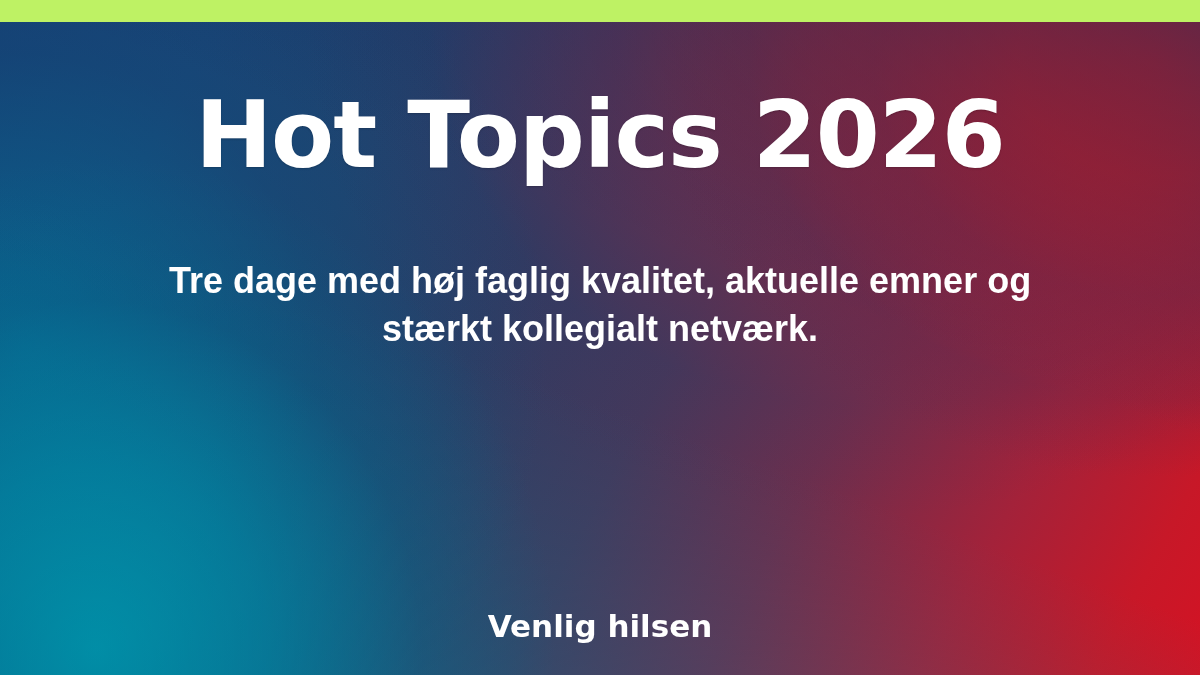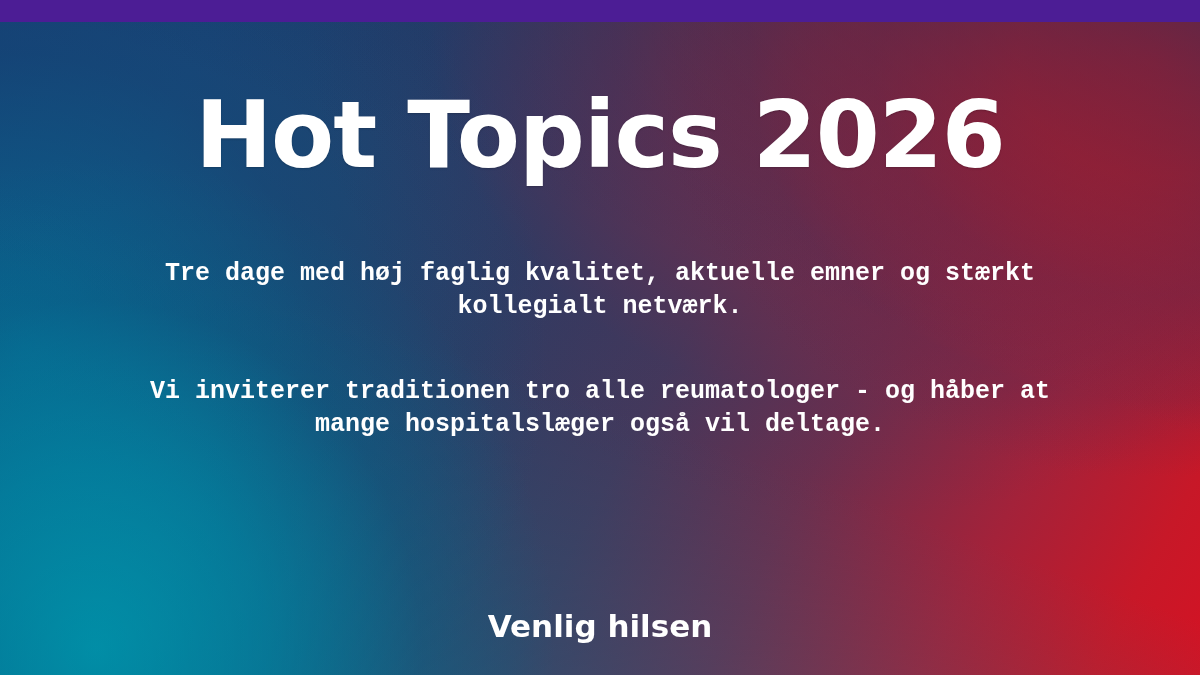--- a/index.html
+++ b/index.html
@@ -10,21 +10,21 @@
   body {
     width: 1200px;
     height: 675px;
     overflow: hidden;
     font-family: "DejaVu Sans", sans-serif;
   }
   .slide {
     position: relative;
     width: 1200px;
     height: 675px;
-    background: #4c1d95;
+    background: #bef264;
     box-sizing: border-box;
   }
   .banner {
     position: absolute;
     left: 0;
     top: 22px;
     width: 1200px;
     height: 653px;
     overflow: hidden;
     background-color: #0b4f66;
@@ -59,25 +59,25 @@
     letter-spacing: -1px;
     line-height: 1.05;
     color: #ffffff;
     font-family: "DejaVu Sans", sans-serif;
     text-shadow: 0 1px 2px rgba(0,0,0,0.18);
   }
   .para {
     position: absolute;
     left: 120px;
     right: 120px;
-    font-size: 25px;
+    font-size: 36px;
     font-weight: 700;
     line-height: 1.33;
     color: #ffffff;
-    font-family: Liberation Mono, monospace;
+    font-family: Liberation Sans, sans-serif;
   }
   .para-1 { top: 235px; }
   .para-2 { top: 353px; }
   .para-3 { top: 477px; }
   .signoff {
     position: absolute;
     left: 0;
     right: 0;
     top: 565px;
     font-size: 31px;
@@ -94,19 +94,18 @@
 </style>
 </head>
 <body>
 
 <div class="slide">
   <div class="banner">
     <div class="banner-overlay"></div>
     <div class="content">
       <div class="title">Hot Topics 2026</div>
       <div class="para para-1">Tre dage med høj faglig kvalitet, aktuelle emner og stærkt kollegialt netværk.</div>
-      <div class="para para-2">Vi inviterer traditionen tro alle reumatologer - og håber at mange hospitalslæger også vil deltage.</div>
       <div class="signoff">
         <span>Venlig hilsen</span>
       </div>
     </div>
   </div>
 </div>
 
 </body></html>

